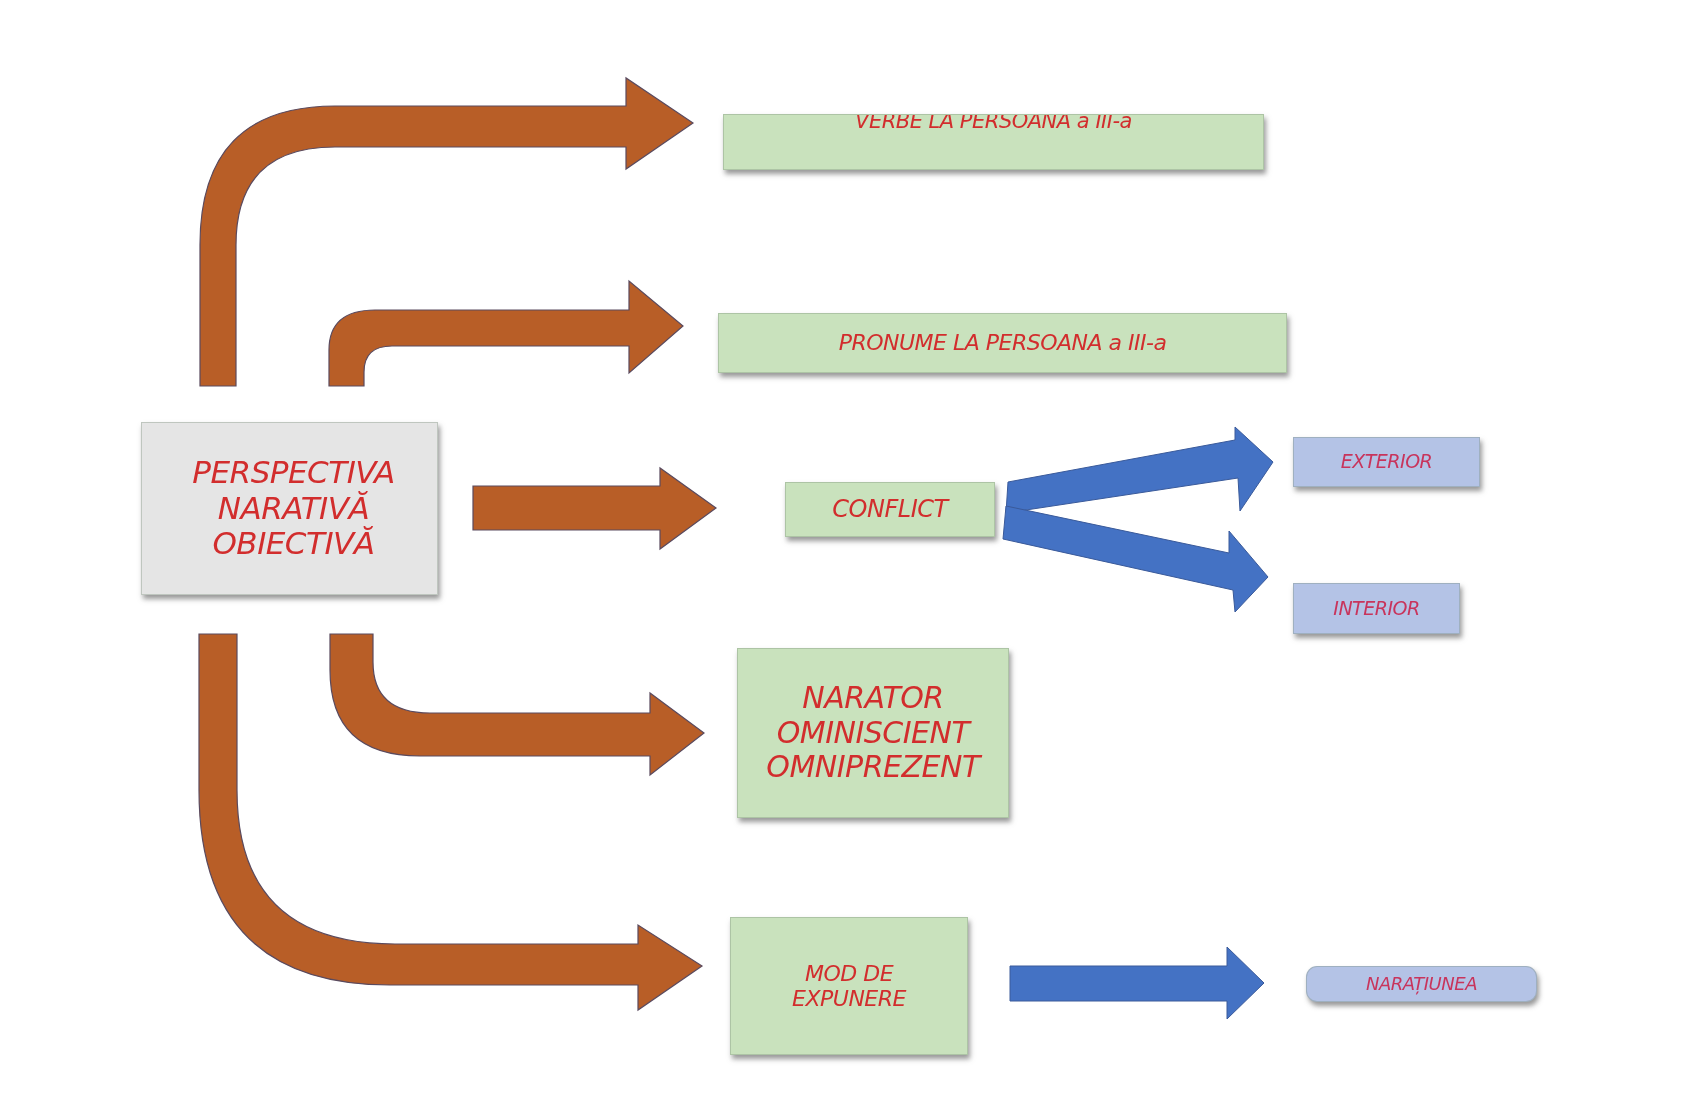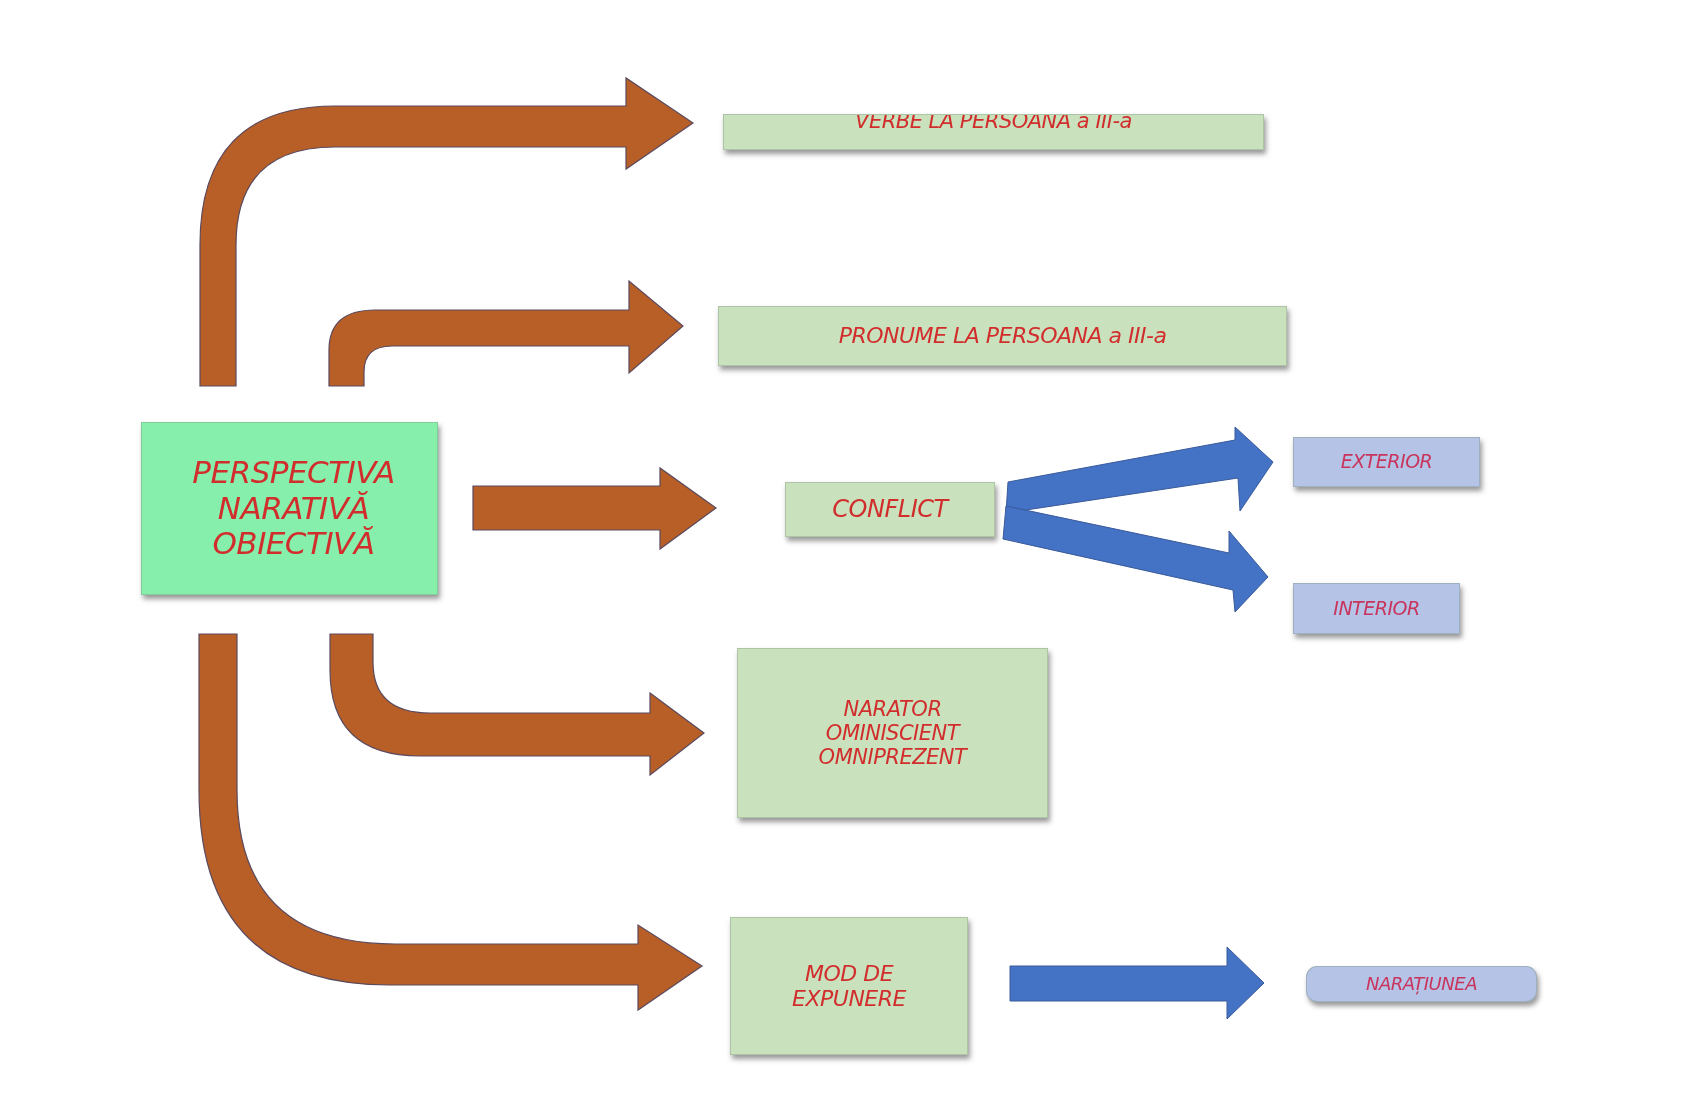--- a/index.html
+++ b/index.html
@@ -7,21 +7,21 @@
   #diagram { position: absolute; left: 0; top: 0; width: 1686px; height: 1097px; }
   .box {
     position: absolute; display: flex; align-items: center; justify-content: center;
     text-align: center; color: #d22d2d; font-style: italic; line-height: 1.15;
     box-shadow: 2px 4px 5px rgba(70,70,70,0.55);
     border: 1px solid rgba(120,140,120,0.35);
     box-sizing: border-box;
     letter-spacing: -0.5px;
   }
   .green { background: #c9e2bd; }
-  .peach { background: #86efac; padding-left: 8px; }
+  .peach { background: #e5e5e5; padding-left: 8px; }
   .lilac { background: #b4c3e6; color: #c8345c; }
   .box span { white-space: pre-line; }
 </style>
 </head>
 <body>
 
 <svg id="diagram" viewBox="0 0 1686 1097" xmlns="http://www.w3.org/2000/svg">
   <g fill="#b85e27" stroke="#5a4a5e" stroke-width="1.2">
 
     <path d="M200,386 L200,245 Q200,106 335,106 L626,106 L626,78 L693,123 L626,169 L626,147 L335,147 Q236,147 236,245 L236,386 Z"></path>
@@ -43,41 +43,41 @@
     <path d="M1010,966 L1227,966 L1227,947 L1264,983 L1227,1019 L1227,1001 L1010,1001 Z"></path>
   </g>
 </svg>
 
 <div class="box peach" style="left:141px; top:422px; width:297px; height:173px; font-size:31px;">
   <span>PERSPECTIVA
 NARATIVĂ
 OBIECTIVĂ</span>
 </div>
 
-<div class="box green" style="left:723px; top:114px; width:541px; height:36px; font-size:21px; align-items:flex-start; overflow:hidden;">
+<div class="box green" style="left:723px; top:114px; width:541px; height:56px; font-size:21px; align-items:flex-start; overflow:hidden;">
   <span style="margin-top:-6px;">VERBE LA PERSOANA a III-a</span>
 </div>
 
-<div class="box green" style="left:718px; top:306px; width:569px; height:60px; font-size:22px;">
+<div class="box green" style="left:718px; top:313px; width:569px; height:60px; font-size:22px;">
   <span>PRONUME LA PERSOANA a III-a</span>
 </div>
 
 <div class="box green" style="left:756px; top:482px; width:210px; height:55px; font-size:24px;margin-left:29px;">
   <span>CONFLICT</span>
 </div>
 
 <div class="box lilac" style="left:1293px; top:437px; width:187px; height:50px; font-size:19px;">
   <span>EXTERIOR</span>
 </div>
 
 <div class="box lilac" style="left:1293px; top:560px; width:167px; height:51px; font-size:19px;margin-top:23px;">
   <span>INTERIOR</span>
 </div>
 
-<div class="box green" style="left:737px; top:648px; width:311px; height:170px; font-size:21px;">
+<div class="box green" style="left:737px; top:648px; width:272px; height:170px; font-size:30px;">
   <span>NARATOR
 OMINISCIENT
 OMNIPREZENT</span>
 </div>
 
 <div class="box green" style="left:730px; top:917px; width:238px; height:138px; font-size:22px;">
   <span>MOD DE
 EXPUNERE</span>
 </div>
 

